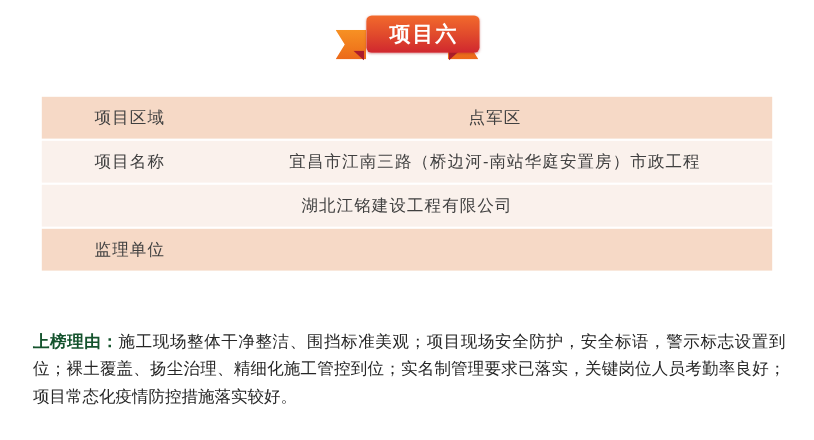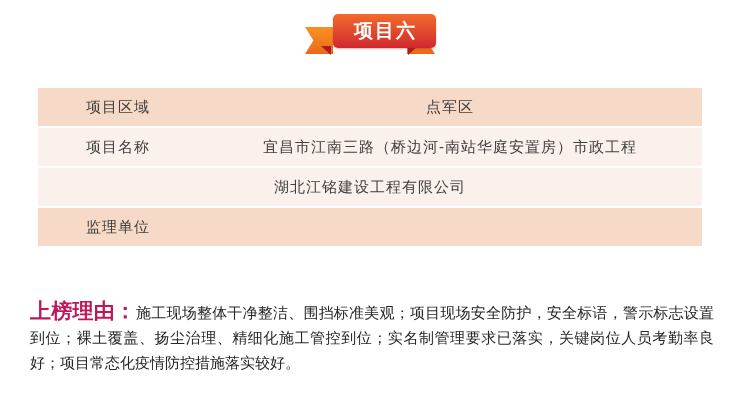--- a/index.html
+++ b/index.html
@@ -97,23 +97,23 @@
     position: absolute;
     left: 30px;
     top: 298px;
     width: 684px;
     font-size: 15px;
     line-height: 25px;
     color: #262626;
     text-align: justify;
   }
   .reason-title {
-    font-size: 21px;
+    font-size: 15px;
     font-weight: bold;
-    color: #be185d;
+    color: #14532d;
   }
 </style>
 </head>
 <body>
 
 <div class="page">
 
   <div class="ribbon">
     <div class="tail tail-left"></div>
     <div class="tail tail-right"></div>

